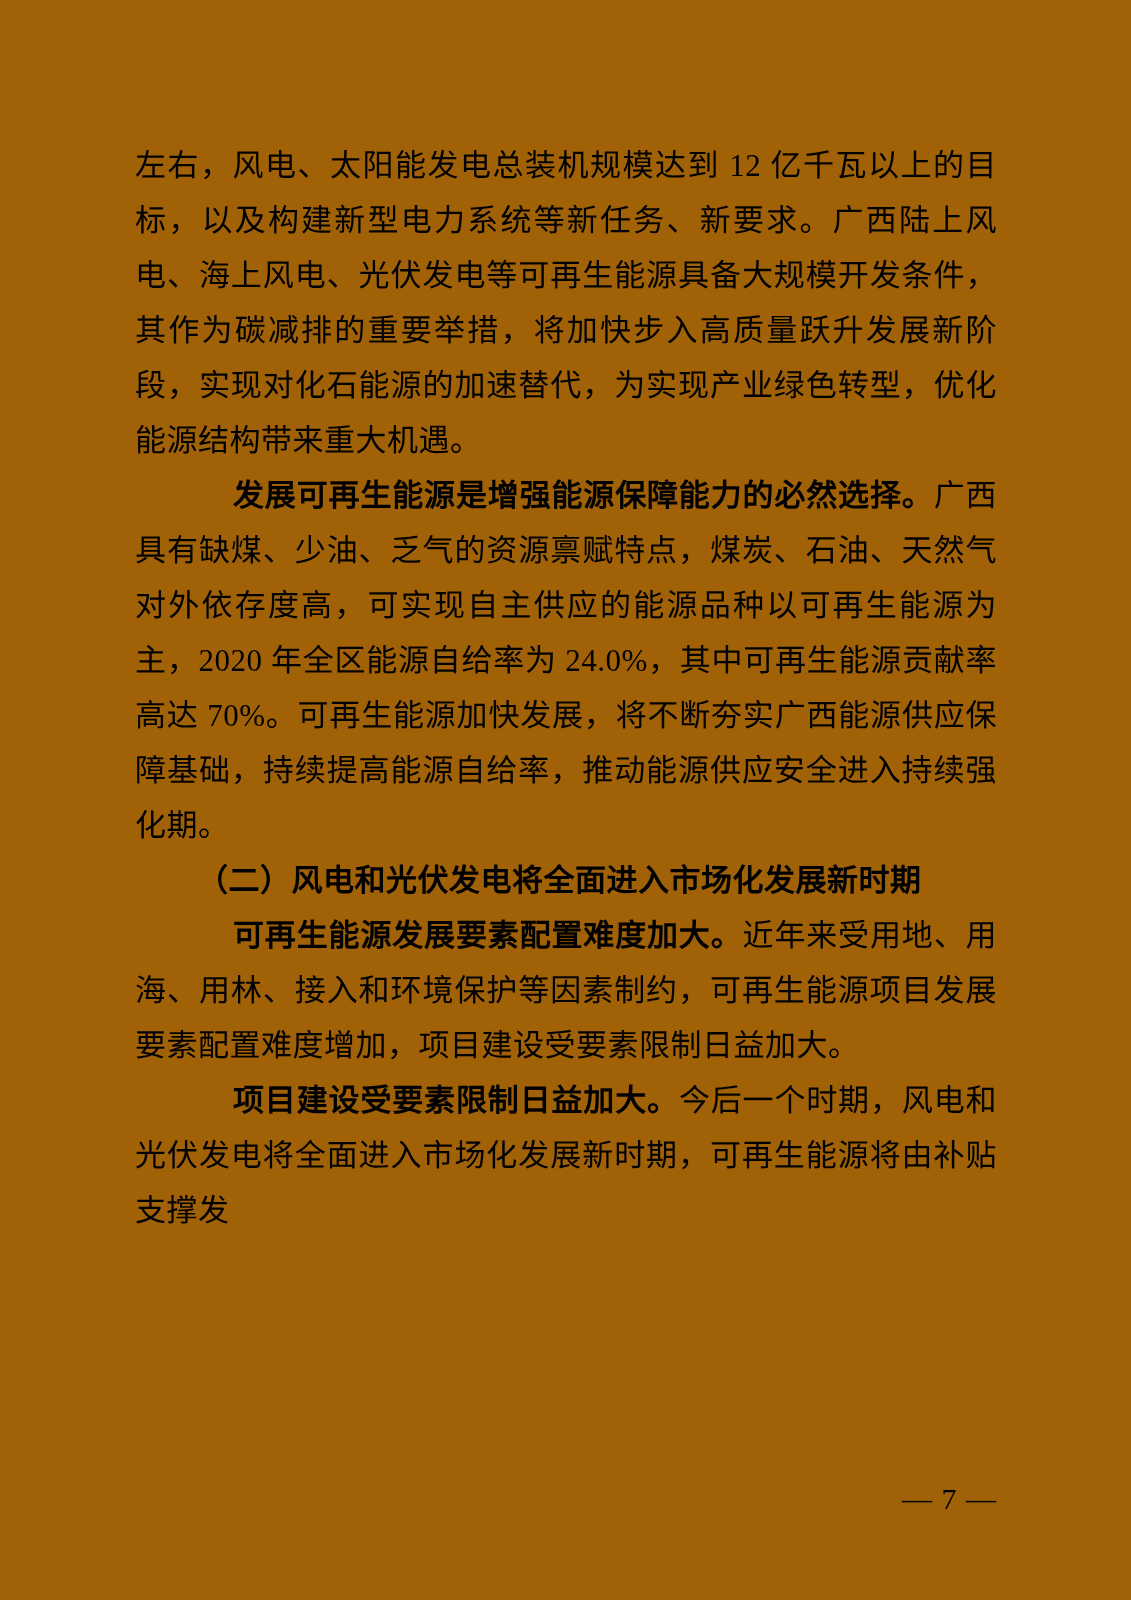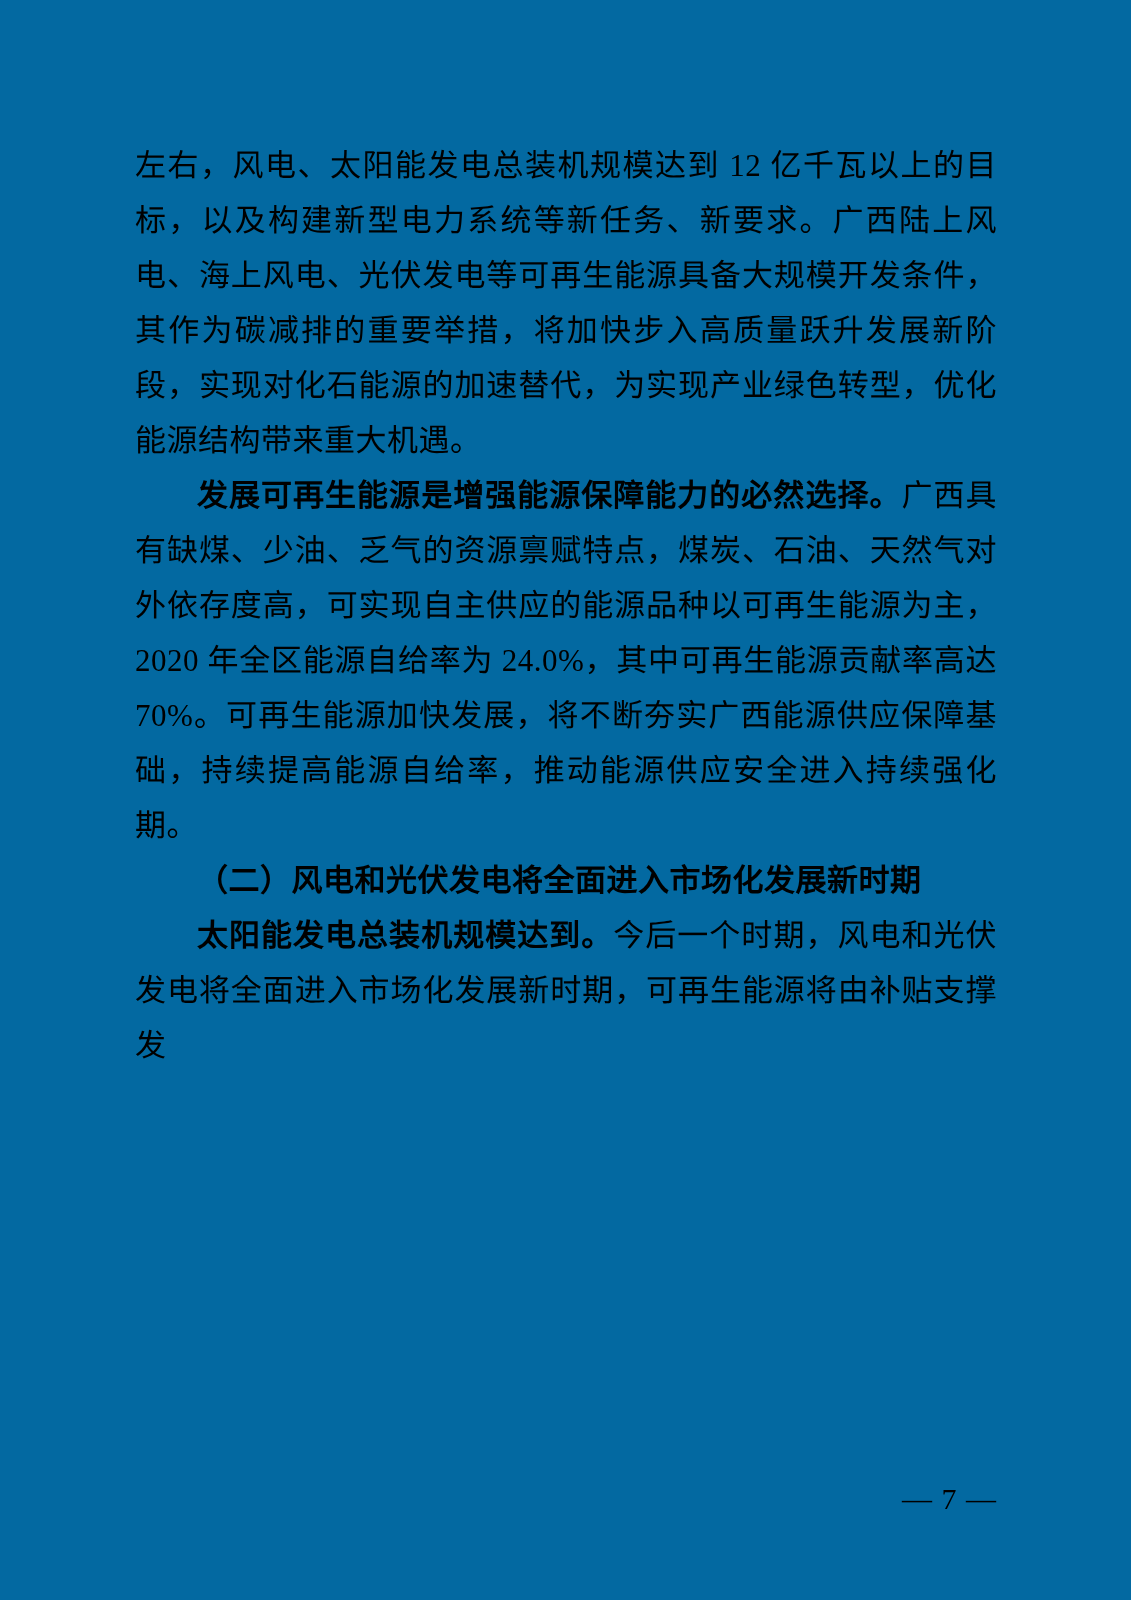--- a/index.html
+++ b/index.html
@@ -4,21 +4,21 @@
 <style>
   html, body {
     margin: 0;
     padding: 0;
     background: #ffffff;
   }
   .page {
     position: relative;
     width: 1131px;
     height: 1600px;
-    background: #0369a1;
+    background: #a16207;
     overflow: hidden;
   }
   .content {
     position: absolute;
     left: 135px;
     top: 138px;
     width: 862px;
     font-family: "Liberation Serif", "DejaVu Serif", serif;
     font-size: 31px;
     line-height: 55px;
@@ -29,20 +29,21 @@
   }
   .para {
     margin: 0;
     padding: 0;
   }
   .para.indent {
     text-indent: 2em;
   }
   .lead {
     font-weight: 700;
+    margin-left: 36px;
   }
   .heading-text {
     font-weight: 700;
   }
   .footer {
     position: absolute;
     right: 134px;
     top: 1482px;
     font-family: "Liberation Serif", "DejaVu Serif", serif;
     font-size: 30px;
@@ -56,19 +57,20 @@
 <div class="page">
   <div class="content">
 
     <p class="para"><span>左右，风电、太阳能发电总装机规模达到 12 亿千瓦以上的目标，以及构建新型电力系统等新任务、新要求。广西陆上风电、海上风电、光伏发电等可再生能源具备大规模开发条件，其作为碳减排的重要举措，将加快步入高质量跃升发展新阶段，实现对化石能源的加速替代，为实现产业绿色转型，优化能源结构带来重大机遇。</span></p>
 
     <p class="para indent"><span class="lead">发展可再生能源是增强能源保障能力的必然选择。</span><span>广西具有缺煤、少油、乏气的资源禀赋特点，煤炭、石油、天然气对外依存度高，可实现自主供应的能源品种以可再生能源为主，2020 年全区能源自给率为 24.0%，其中可再生能源贡献率高达 70%。可再生能源加快发展，将不断夯实广西能源供应保障基础，持续提高能源自给率，推动能源供应安全进入持续强化期。</span></p>
 
 
     <p class="para indent"><span class="heading-text">（二）风电和光伏发电将全面进入市场化发展新时期</span></p>
 
+    <p class="para indent"><span class="lead">可再生能源发展要素配置难度加大。</span><span>近年来受用地、用海、用林、接入和环境保护等因素制约，可再生能源项目发展要素配置难度增加，项目建设受要素限制日益加大。</span></p>
 
-    <p class="para indent"><span class="lead">太阳能发电总装机规模达到。</span><span>今后一个时期，风电和光伏发电将全面进入市场化发展新时期，可再生能源将由补贴支撑发</span></p>
+    <p class="para indent"><span class="lead">项目建设受要素限制日益加大。</span><span>今后一个时期，风电和光伏发电将全面进入市场化发展新时期，可再生能源将由补贴支撑发</span></p>
 
   </div>
 
   <div class="footer">— 7 —</div>
 </div>
 
 </body></html>

